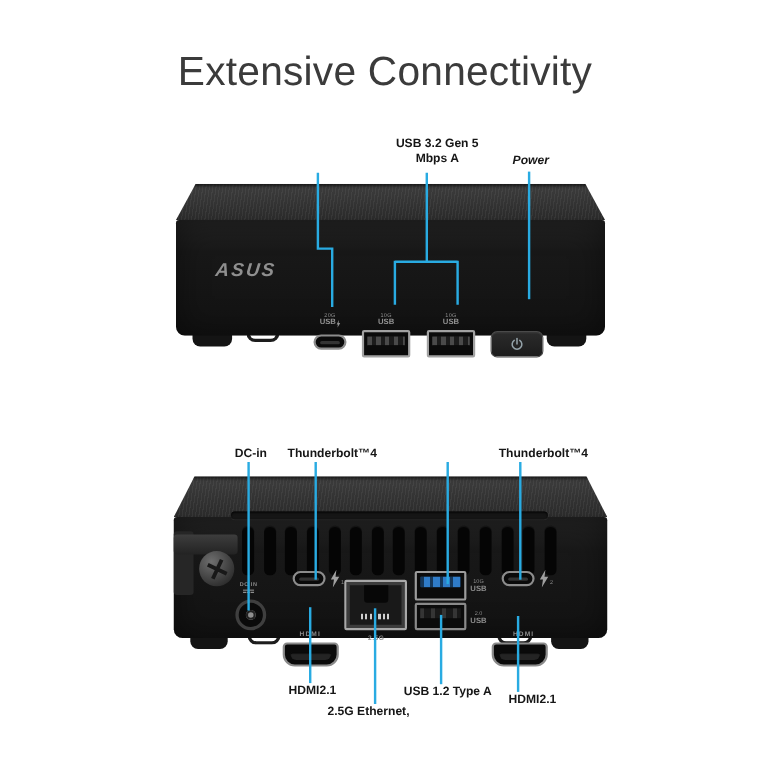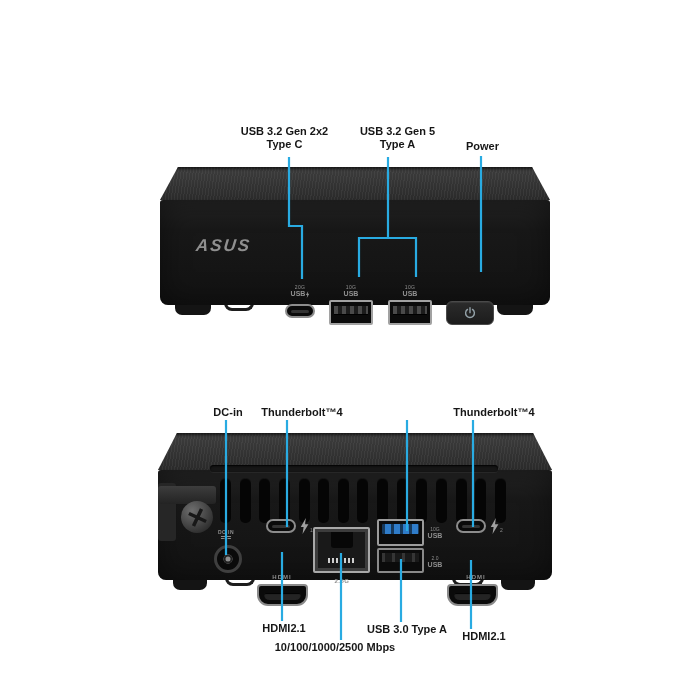--- a/index.html
+++ b/index.html
@@ -116,30 +116,27 @@
   .screw { position:absolute; left:23px; top:68px; width:32px; height:32px; border-radius:50%;
            background:radial-gradient(circle at 35% 30%, #6e6e6e, #3e3e3e 58%, #1f1f1f 95%);
            z-index:3; display:flex; align-items:center; justify-content:center; }
   .screw svg { transform:rotate(25deg); }
 </style>
 </head>
 <body>
 
 <div class="canvas">
 
-
-  <div class="callout" style="left:214px; top:125px; width:141px;">
-    <div>USB 3.2 Gen 2x2</div>
-    <div>Type C</div>
-  </div>
+  <div class="title">Extensive Connectivity</div>
+
   <div class="callout" style="left:327px; top:125px; width:141px;">
     <div>USB 3.2 Gen 5</div>
-    <div>Type A</div>
-  </div>
-  <div class="callout" style="left:432px; top:140px; width:101px;">
+    <div>Mbps A</div>
+  </div>
+  <div class="callout" style="left:432px; top:140px; width:101px;font-style:italic;">
     <div>Power</div>
   </div>
 
   <div class="device front" style="left:160px; top:167px; width:390px; height:152px;">
     <div class="foot" style="left:15px; top:135px; width:36px;"></div>
     <div class="foot" style="left:337px; top:135px; width:36px;"></div>
     <div class="clip" style="left:64px; top:133px; width:30px;"></div>
     <div class="clip" style="left:287px; top:133px; width:33px;"></div>
     <div class="lid"></div>
     <div class="face">
@@ -283,24 +280,24 @@
       <svg width="31" height="31" viewBox="0 0 31 31">
           <path d="M6 15.5 H25 M15.5 6 V25" stroke="#181818" stroke-width="3.5"></path>
         </svg>
     </div>
   </div>
 
   <div class="callout" style="left:224px; top:622px; width:120px;">
     <div>HDMI2.1</div>
   </div>
   <div class="callout" style="left:240px; top:641px; width:190px;">
-    <div>10/100/1000/2500 Mbps</div>
+    <div>2.5G Ethernet,</div>
   </div>
   <div class="callout" style="left:337px; top:623px; width:140px;">
-    <div>USB 3.0 Type A</div>
+    <div>USB 1.2 Type A</div>
   </div>
   <div class="callout" style="left:424px; top:630px; width:120px;">
     <div>HDMI2.1</div>
   </div>
 
   <svg class="lines" width="700" height="700">
     <path class="cl" d="M289 157 V226 H302 V279"></path>
     <path class="cl" d="M388 157 V238 M359 238 H416 M359 237 V277 M416 237 V277"></path>
     <path class="cl" d="M481 156 V272"></path>
     <path class="cl" d="M226 420 V555"></path>

